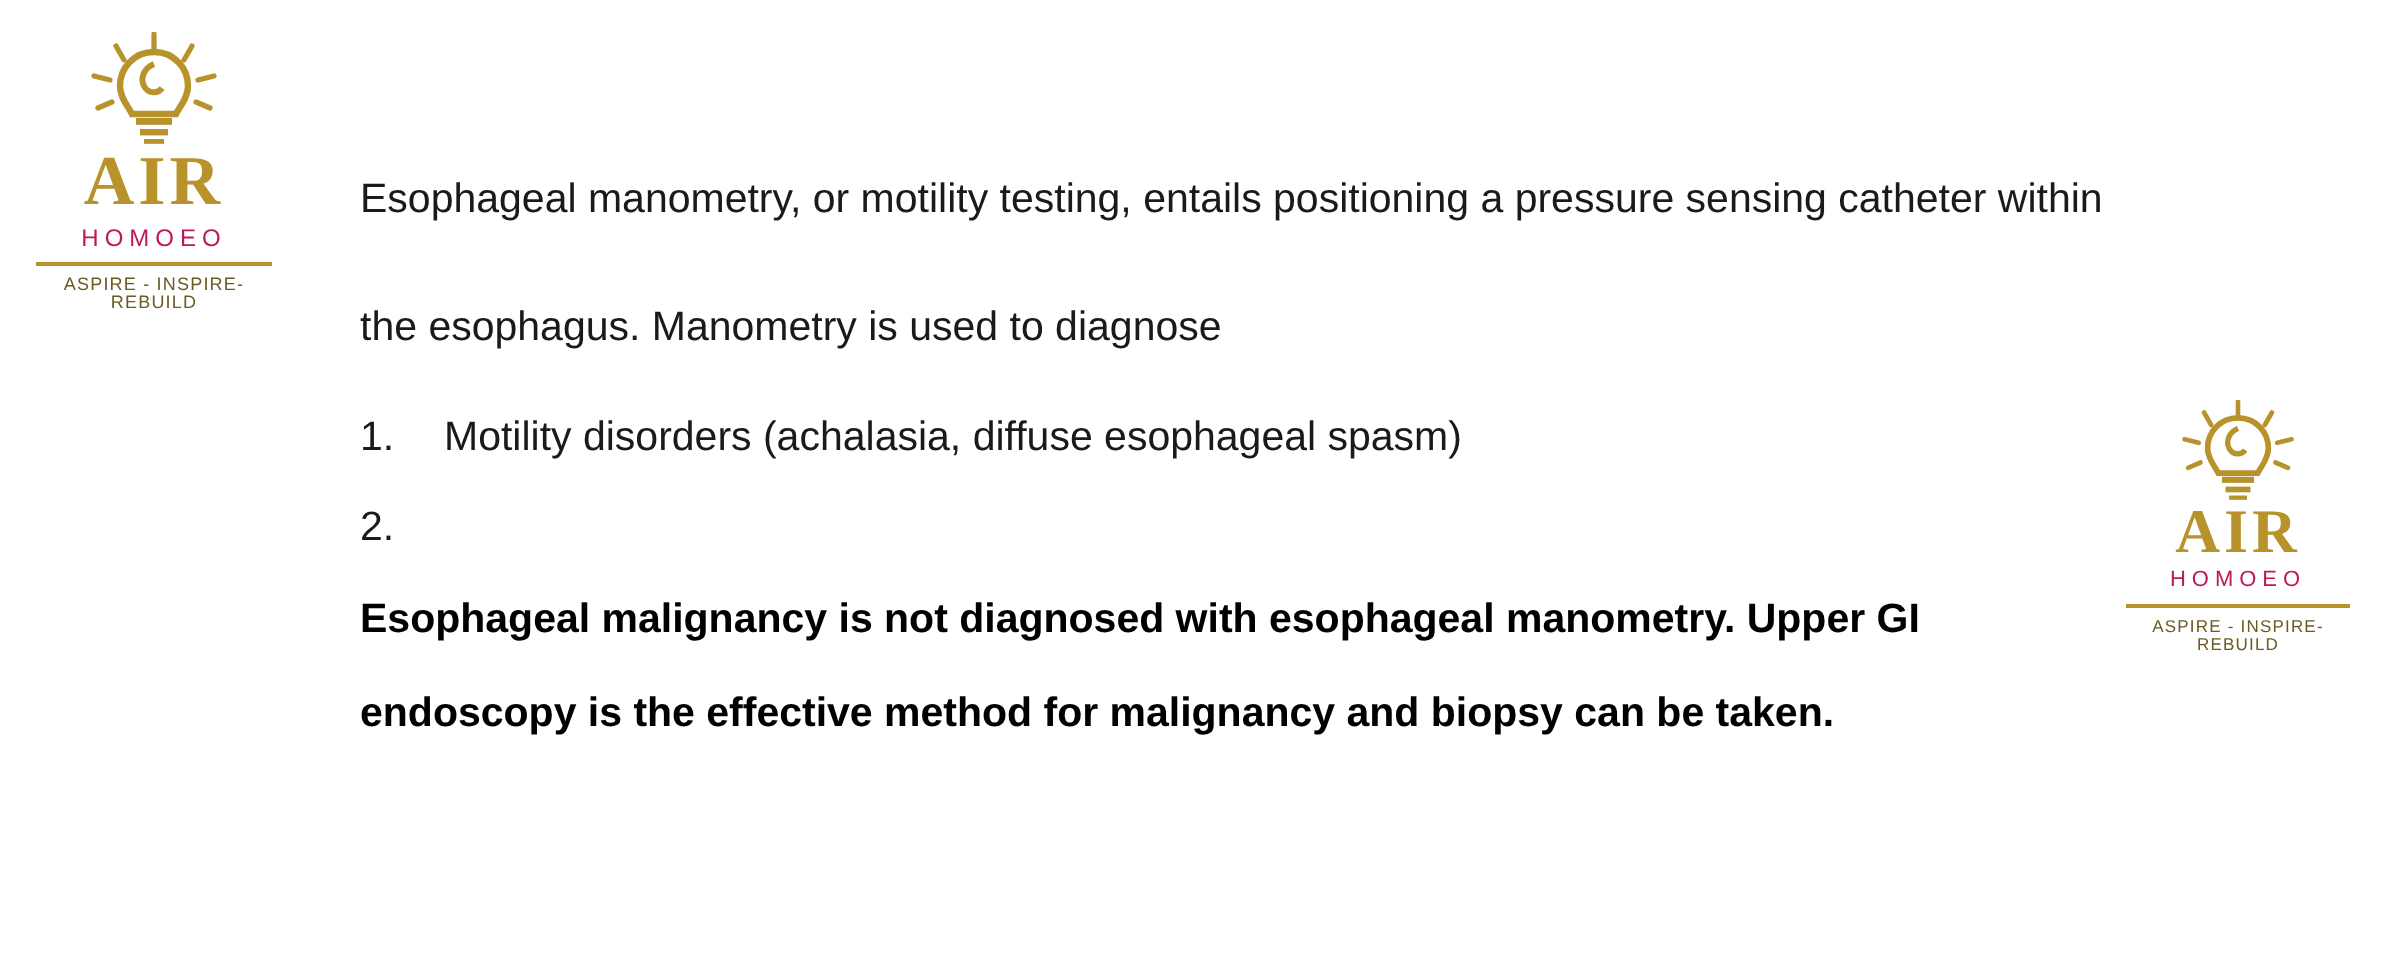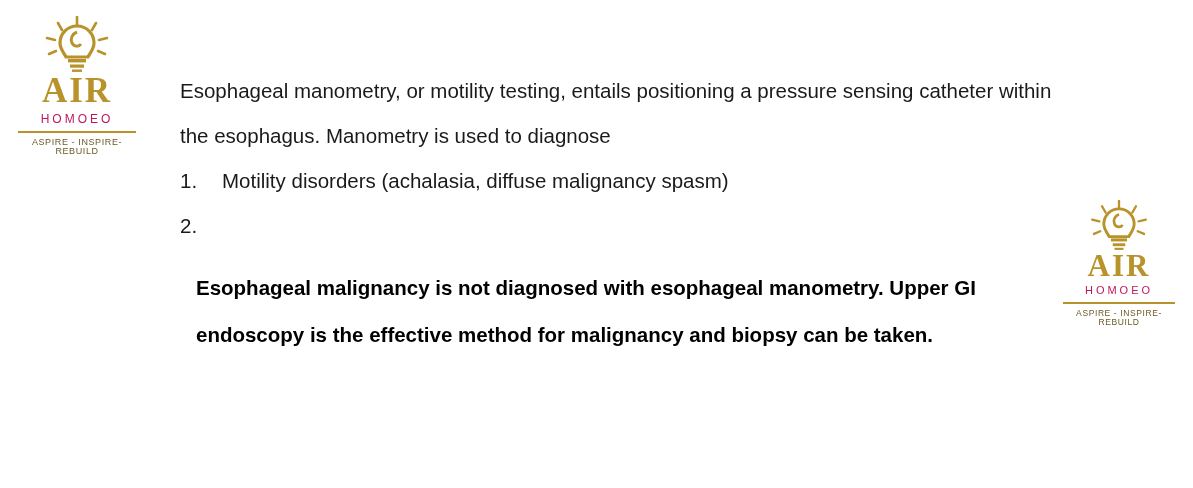--- a/index.html
+++ b/index.html
@@ -98,21 +98,21 @@
 
   
   .content {
     position: absolute;
     left: 180px;
     top: 68px;
     width: 875px;
   }
   .para {
     font-size: 20.5px;
-    line-height: 45px;
+    line-height: 64px;
     color: #1a1a1a;
     margin: 0;
   }
   .list {
     margin: 0;
     padding: 0;
     list-style: none;
   }
   .list-item {
     font-size: 20.5px;
@@ -122,21 +122,21 @@
   }
   .list-num {
     width: 42px;
     flex: none;
   }
   .bold-para {
     font-size: 20.5px;
     line-height: 47px;
     font-weight: bold;
     color: #000000;
-    margin: 16px;
+    margin: 0;
   }
 
   
   .footer {
     position: absolute;
     left: 0;
     top: 417px;
     width: 1193px;
     text-align: center;
     font-size: 13px;
@@ -198,21 +198,21 @@
     <div class="logo-rule"></div>
     <div class="logo-tag">ASPIRE - INSPIRE- REBUILD</div>
   </div>
 
   <div class="content">
     <p class="para">Esophageal manometry, or motility testing, entails positioning a pressure sensing catheter within the esophagus. Manometry is used to diagnose</p>
 
     <ul class="list">
       <li class="list-item">
         <span class="list-num">1.</span>
-        <span>Motility disorders (achalasia, diffuse malignancy spasm)</span>
+        <span>Motility disorders (achalasia, diffuse esophageal spasm)</span>
       </li>
       <li class="list-item">
         <span class="list-num">2.</span>
       </li>
     </ul>
 
     <p class="bold-para">Esophageal malignancy is not diagnosed with esophageal manometry. Upper GI endoscopy is the effective method for malignancy and biopsy can be taken.</p>
   </div>
 
 

